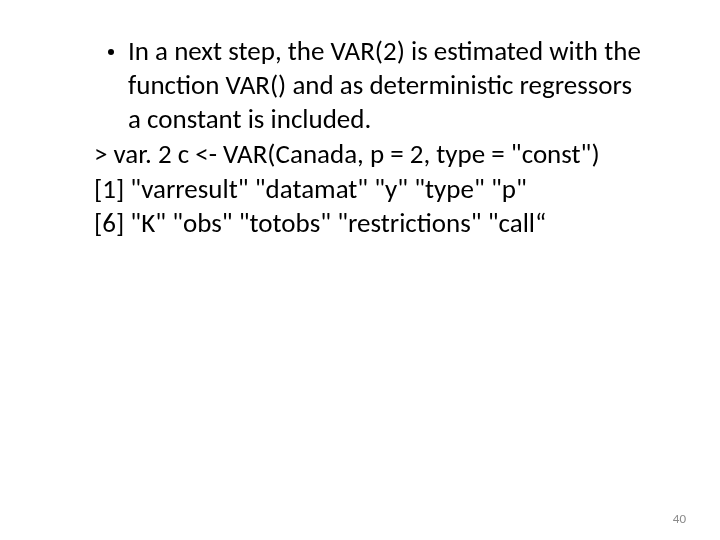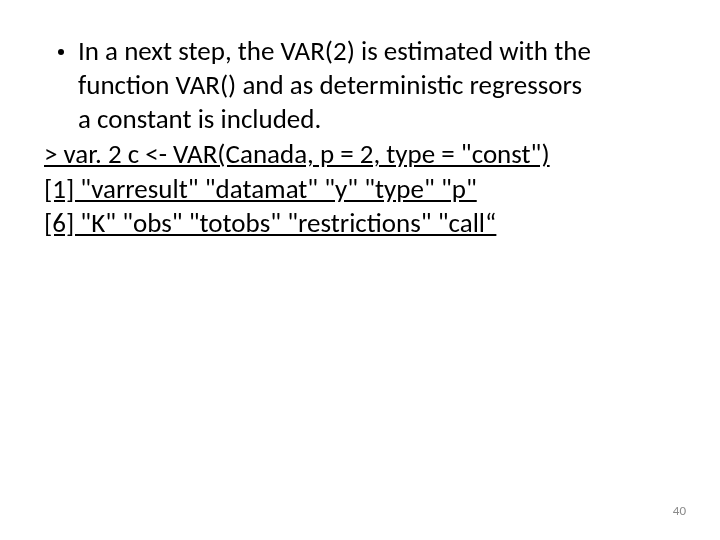--- a/index.html
+++ b/index.html
@@ -9,21 +9,21 @@
     }
     body {
       width: 720px;
       height: 540px;
       background: #ffffff;
       font-family: Calibri, "Segoe UI", Arial, sans-serif;
       position: relative;
       overflow: hidden;
     }
     .slide-content {
-      padding: 34px 50px 0 26px;
+      padding: 34px 50px 0 76px;
     }
     .bullet-item {
       display: flex;
       align-items: flex-start;
       margin-left: 32px;
       margin-bottom: 2px;
     }
     .bullet-dot {
       width: 6px;
       height: 6px;
@@ -37,25 +37,24 @@
       font-size: 27px;
       line-height: 1.25;
       color: #000;
       max-width: 520px;
     }
     .code-line {
       font-size: 27px;
       line-height: 1.28;
       color: #000;
       margin-left: 18px;
-      text-decoration: underline;
     }
     .page-number {
       position: absolute;
-      bottom: 22px;
+      bottom: 14px;
       right: 34px;
       font-size: 13px;
       color: #8a8a8a;
       font-family: Calibri, Arial, sans-serif;
     }
   </style>
 </head>
 <body>
 
 <div class="slide-content">

